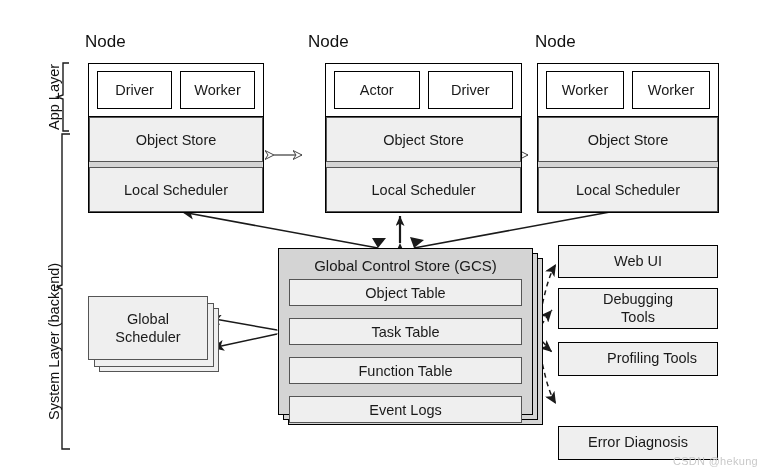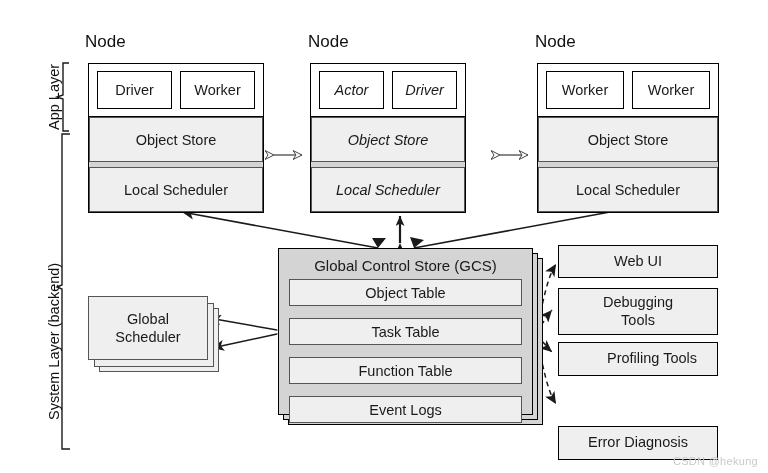--- a/index.html
+++ b/index.html
@@ -240,21 +240,21 @@
       <div class="app-box">Driver</div>
       <div class="app-box">Worker</div>
     </div>
     <div class="node-bottom">
       <div class="sys-box">Object Store</div>
       <div class="sys-box">Local Scheduler</div>
     </div>
   </div>
 
   <div class="node-label abs" style="left:308px; top:32px;">Node</div>
-  <div class="abs node-outer" style="left:310px; top:63px; width:156px; height:150px;font-style:italic;">
+  <div class="abs node-outer" style="left:325px; top:63px; width:197px; height:150px;">
     <div class="node-top">
       <div class="app-box">Actor</div>
       <div class="app-box">Driver</div>
     </div>
     <div class="node-bottom">
       <div class="sys-box">Object Store</div>
       <div class="sys-box">Local Scheduler</div>
     </div>
   </div>
 
@@ -284,21 +284,21 @@
   <div class="abs gs-shadow" style="left:94px; top:303px; width:120px; height:64px;"></div>
   <div class="abs gs-main" style="left:88px; top:296px; width:120px; height:64px;">
     <span>
       <span>Global</span><br>
       <span>Scheduler</span>
     </span>
   </div>
 
   <div class="abs tool-box" style="left:558px; top:245px; width:160px; height:33px;">Web UI</div>
 
-  <div class="abs tool-box" style="left:558px; top:288px; width:160px; height:47px;">
+  <div class="abs tool-box" style="left:558px; top:288px; width:160px; height:41px;">
     <span>
       <span>Debugging</span><br>
       <span>Tools</span>
     </span>
   </div>
 
   <div class="abs tool-box" style="left:558px; top:342px; width:160px; height:34px;padding-left:28px;">Profiling Tools</div>
 
   <div class="abs tool-box" style="left:558px; top:390px; width:160px; height:34px;margin-top:36px;">Error Diagnosis</div>
 

